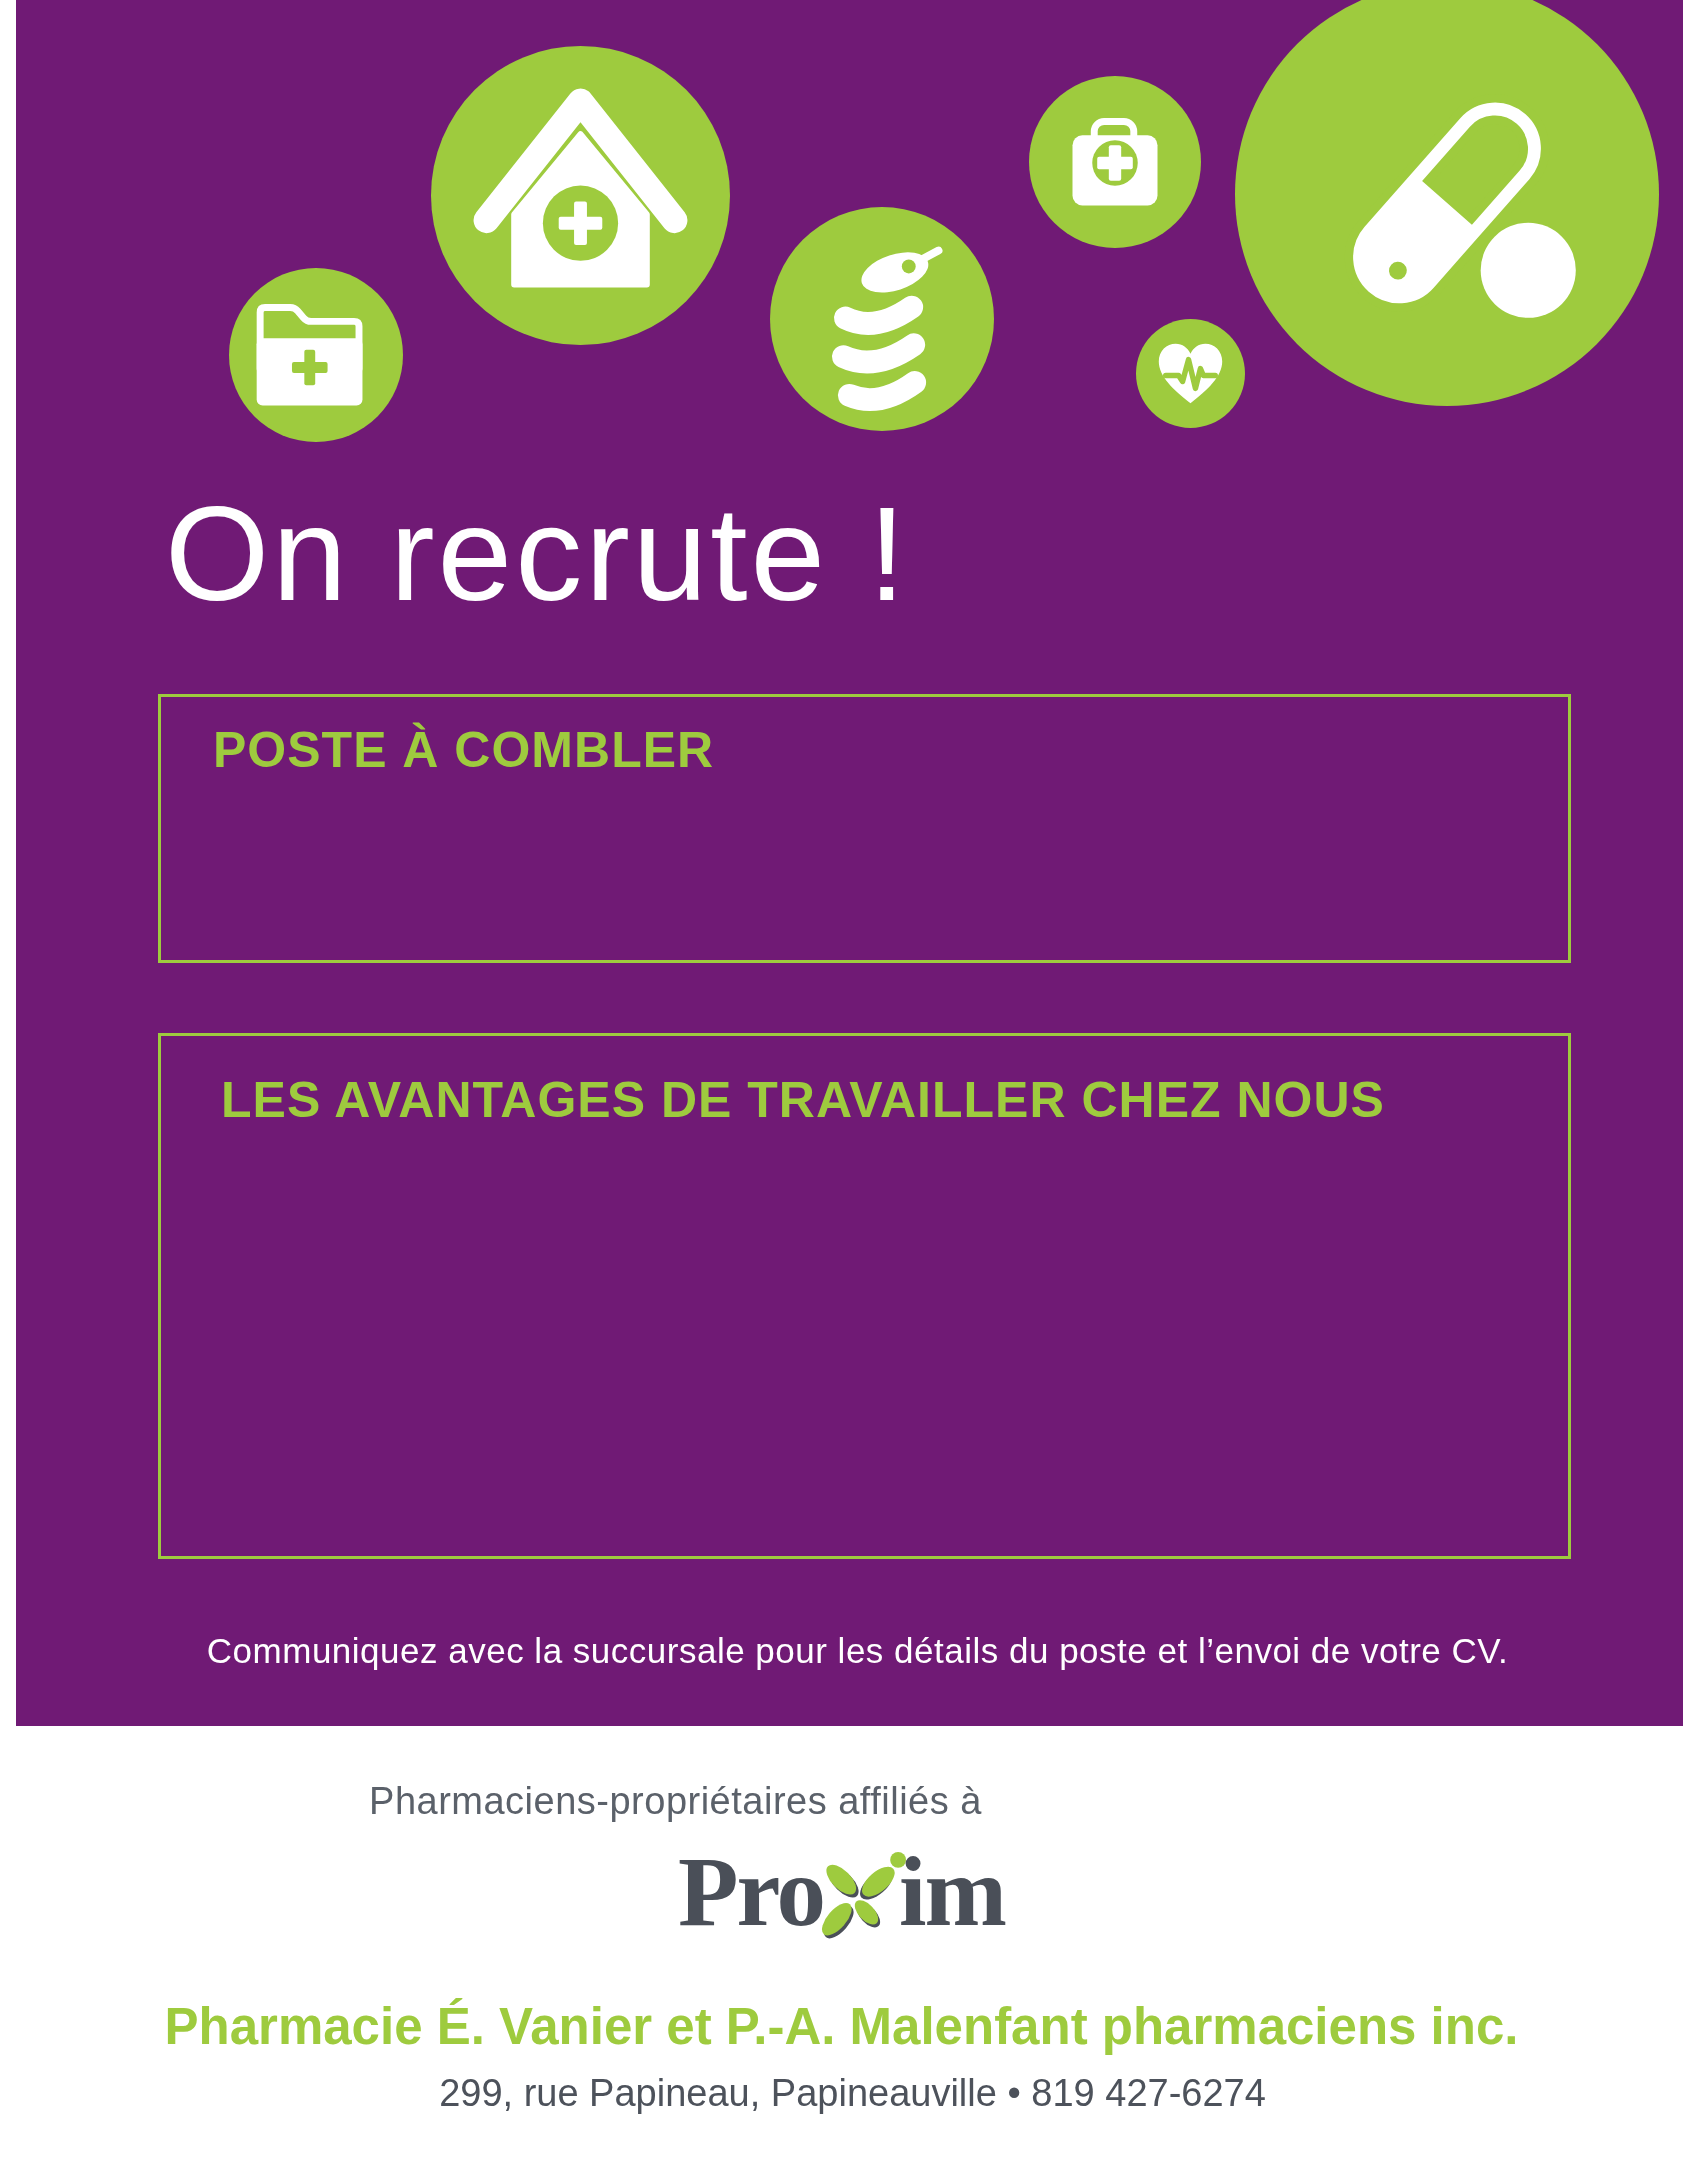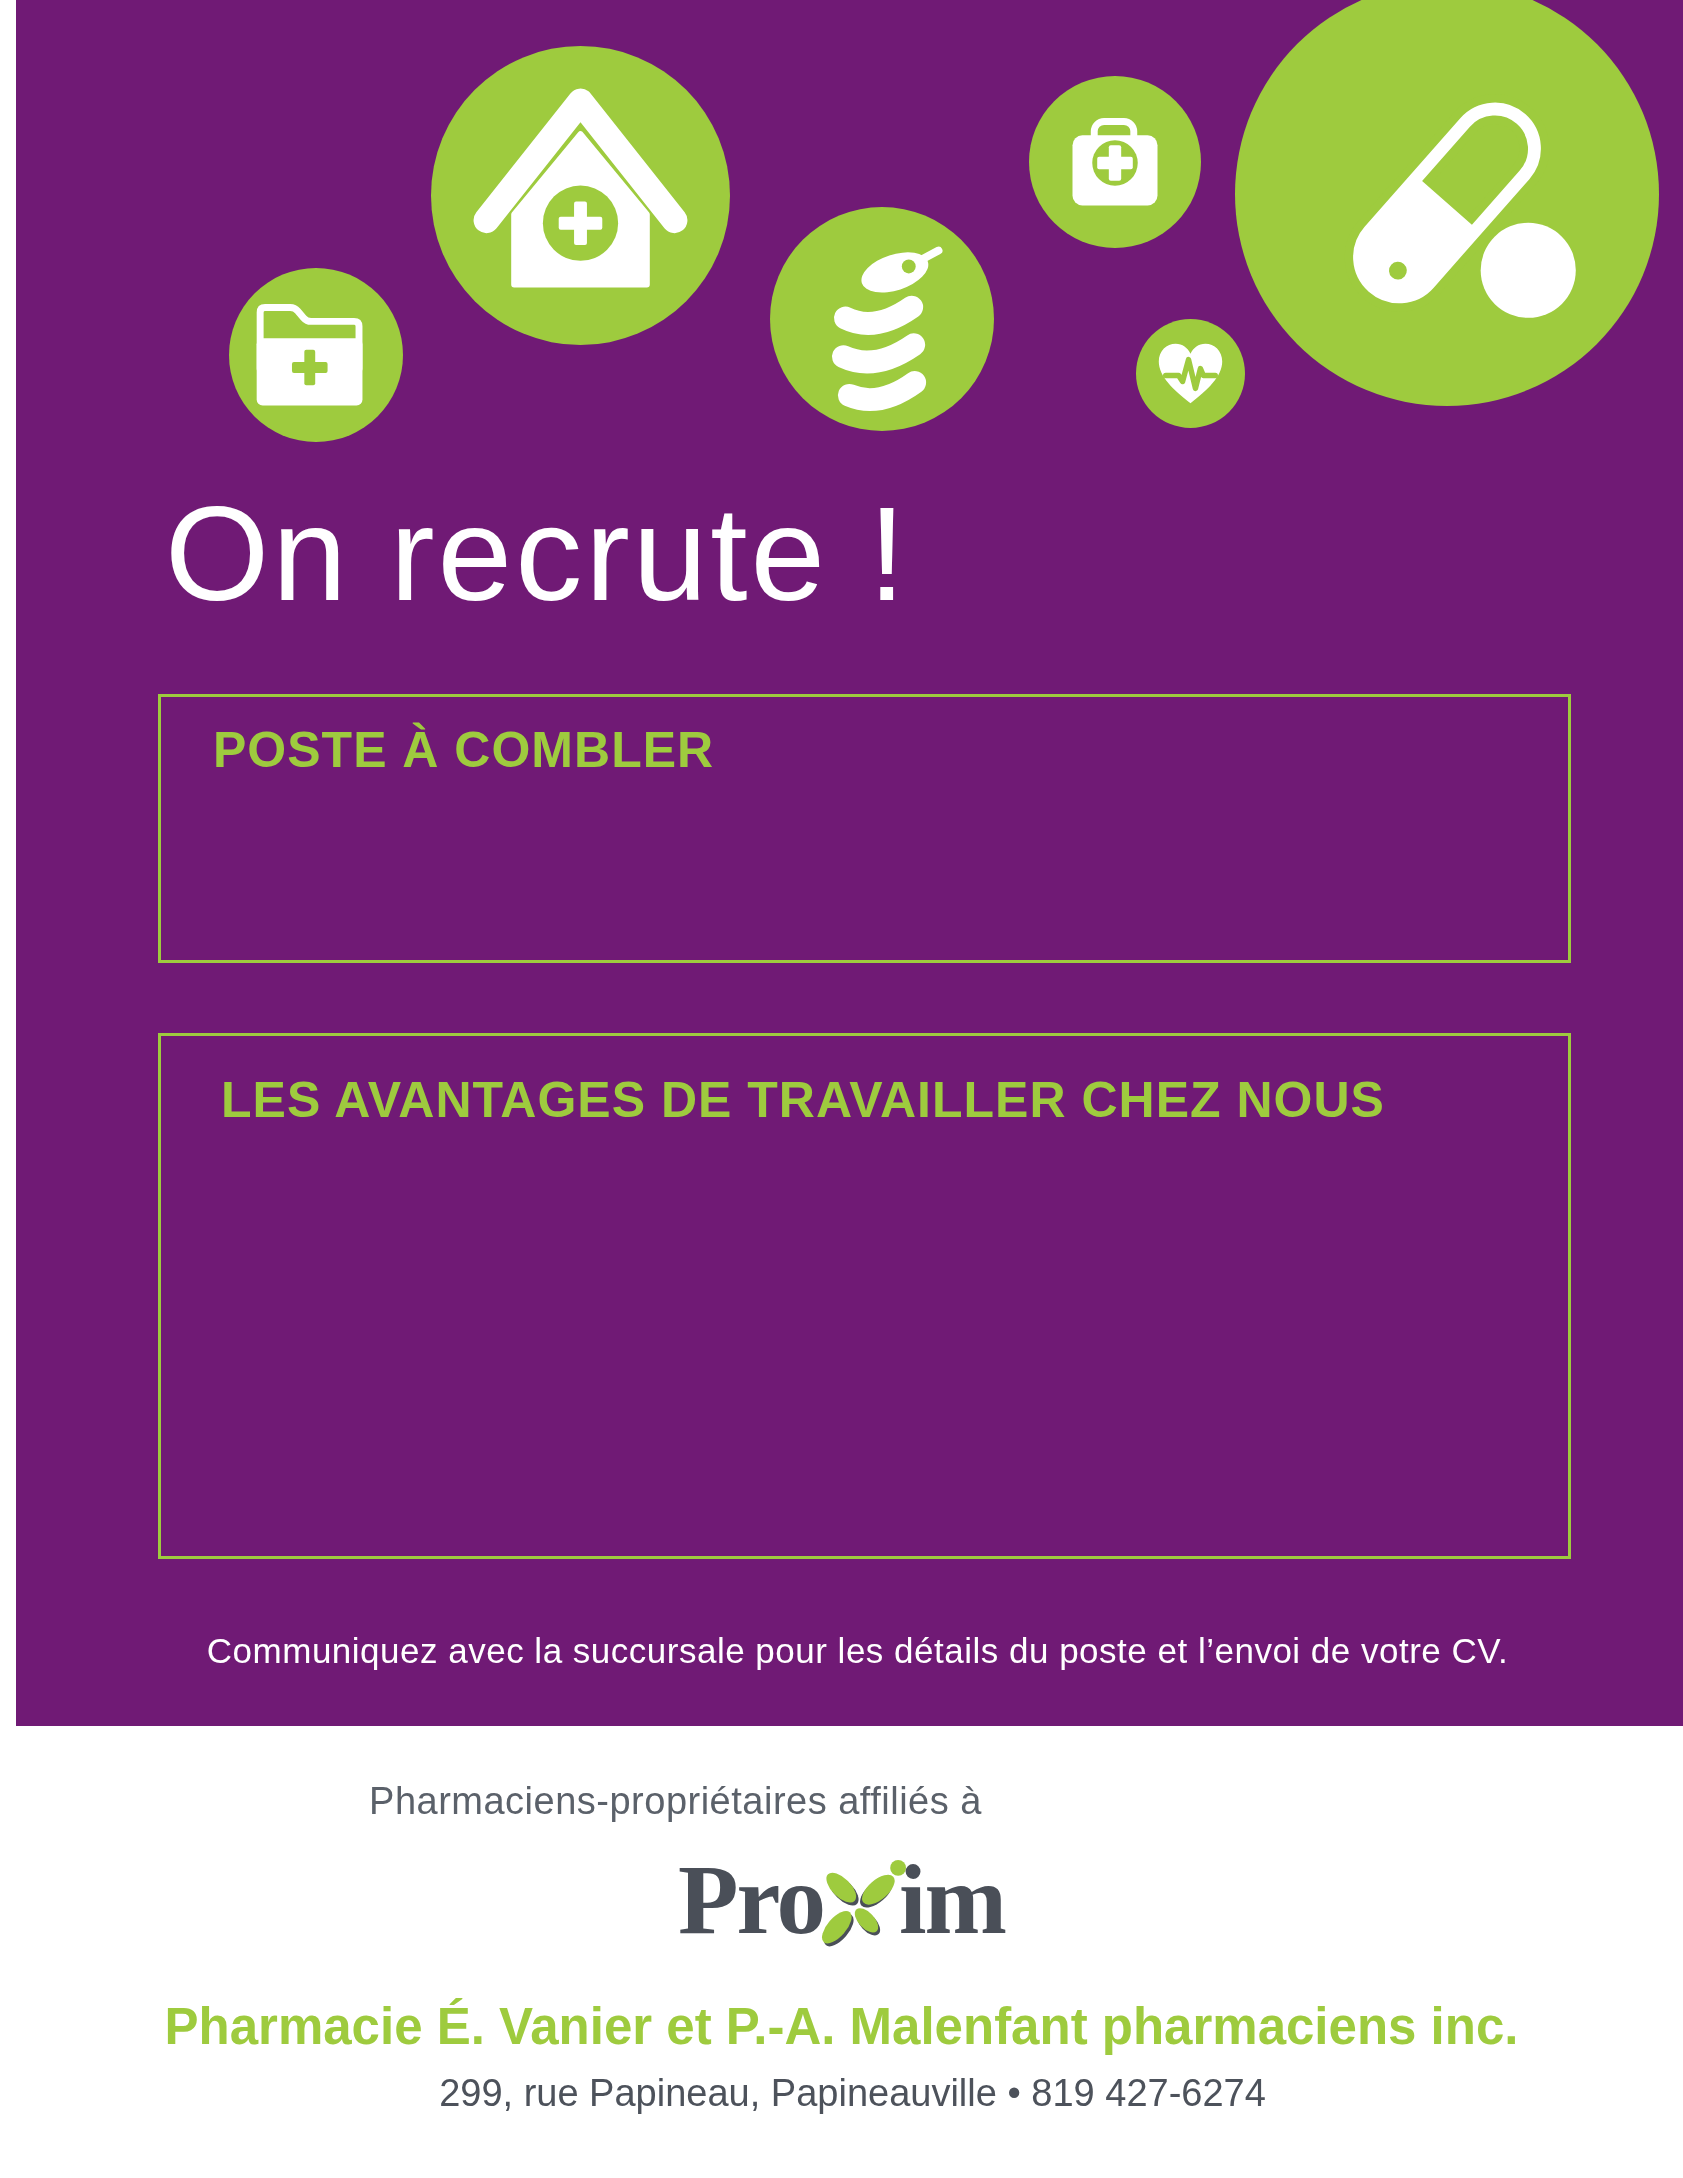--- a/index.html
+++ b/index.html
@@ -35,21 +35,21 @@
     position:absolute;left:0;top:1630px;width:1683px;text-align:center;
     font-size:35px;font-weight:300;letter-spacing:0.5px;color:#ffffff;line-height:1.2;
   }
   .white-section{position:absolute;left:0;top:1726px;width:1683px;height:452px;background:#ffffff;}
   .affiliation{
     position:absolute;left:0;top:1781px;width:1351px;text-align:center;
     font-size:38px;color:#5b616a;letter-spacing:0.5px;line-height:1.1;
   }
   .logo-row{
     position:absolute;left:0;top:1842px;width:1683px;
-    display:flex;justify-content:center;align-items:flex-end;margin-top:8px;
+    display:flex;justify-content:center;align-items:flex-end;
   }
   .logo-text{
     font-family:"Liberation Serif",serif;font-weight:bold;
     font-size:99px;line-height:99px;color:#4a4f58;letter-spacing:-2px;
   }
   .logo-x{margin:4px -10px 0 -4px;}
   .pharmacy-name{
     position:absolute;left:0;top:1999px;width:1683px;text-align:center;
     font-size:51px;font-weight:bold;color:#9ecb3e;line-height:1.1;white-space:nowrap;
   }

